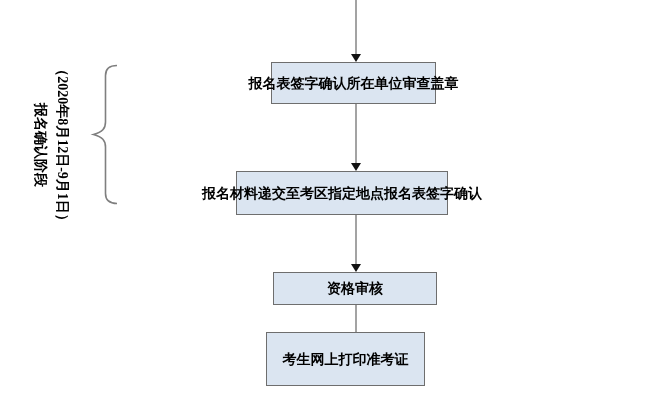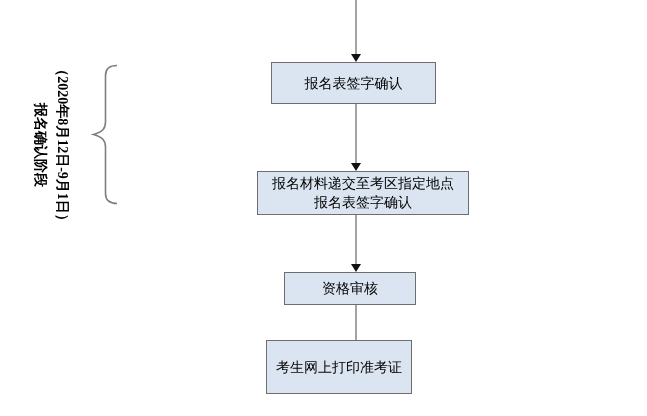--- a/index.html
+++ b/index.html
@@ -34,26 +34,26 @@
     border-left:5px solid transparent;
     border-right:5px solid transparent;
     border-top:8px solid var(--arrowhead);
   }
   .flow-box{
     position:absolute;
     background:var(--box-fill);
     border:1.5px solid var(--box-border);
     box-sizing:border-box;
     display:flex;
-    flex-direction:column;
+    flex-direction:row;
     justify-content:center;
     align-items:center;
     color:var(--text);
     font-size:14px;
-    font-weight:normal;
+    font-weight:bold;
     line-height:19px;
     text-align:left;
     white-space:nowrap;
   }
   .stage-label{
     position:absolute;
     left:-51px;
     top:123px;
     width:204px;
     height:44px;
@@ -96,28 +96,29 @@
   <div class="arrowhead" style="left:351px;top:163px"></div>
 
   <div class="connector" style="left:355px;top:215px;height:49px"></div>
   <div class="arrowhead" style="left:351px;top:264px"></div>
 
   <div class="connector" style="left:355px;top:305px;height:35px"></div>
   <div class="arrowhead" style="left:351px;top:340px"></div>
 
   <div class="flow-box" style="left:271px;top:62px;width:165px;height:42px">
     <span>报名表签字确认</span>
+    <span>所在单位审查盖章</span>
   </div>
 
-  <div class="flow-box" style="left:257px;top:171px;width:212px;height:44px">
+  <div class="flow-box" style="left:236px;top:171px;width:212px;height:44px">
     <span>报名材料递交至考区指定地点</span>
     <span>报名表签字确认</span>
   </div>
 
-  <div class="flow-box" style="left:284px;top:272px;width:132px;height:33px">
+  <div class="flow-box" style="left:273px;top:272px;width:164px;height:33px">
     <span>资格审核</span>
   </div>
 
-  <div class="flow-box" style="left:266px;top:340px;width:146px;height:54px">
+  <div class="flow-box" style="left:266px;top:332px;width:159px;height:54px">
     <span>考生网上打印准考证</span>
   </div>
 
 </div>
 
 </body></html>

